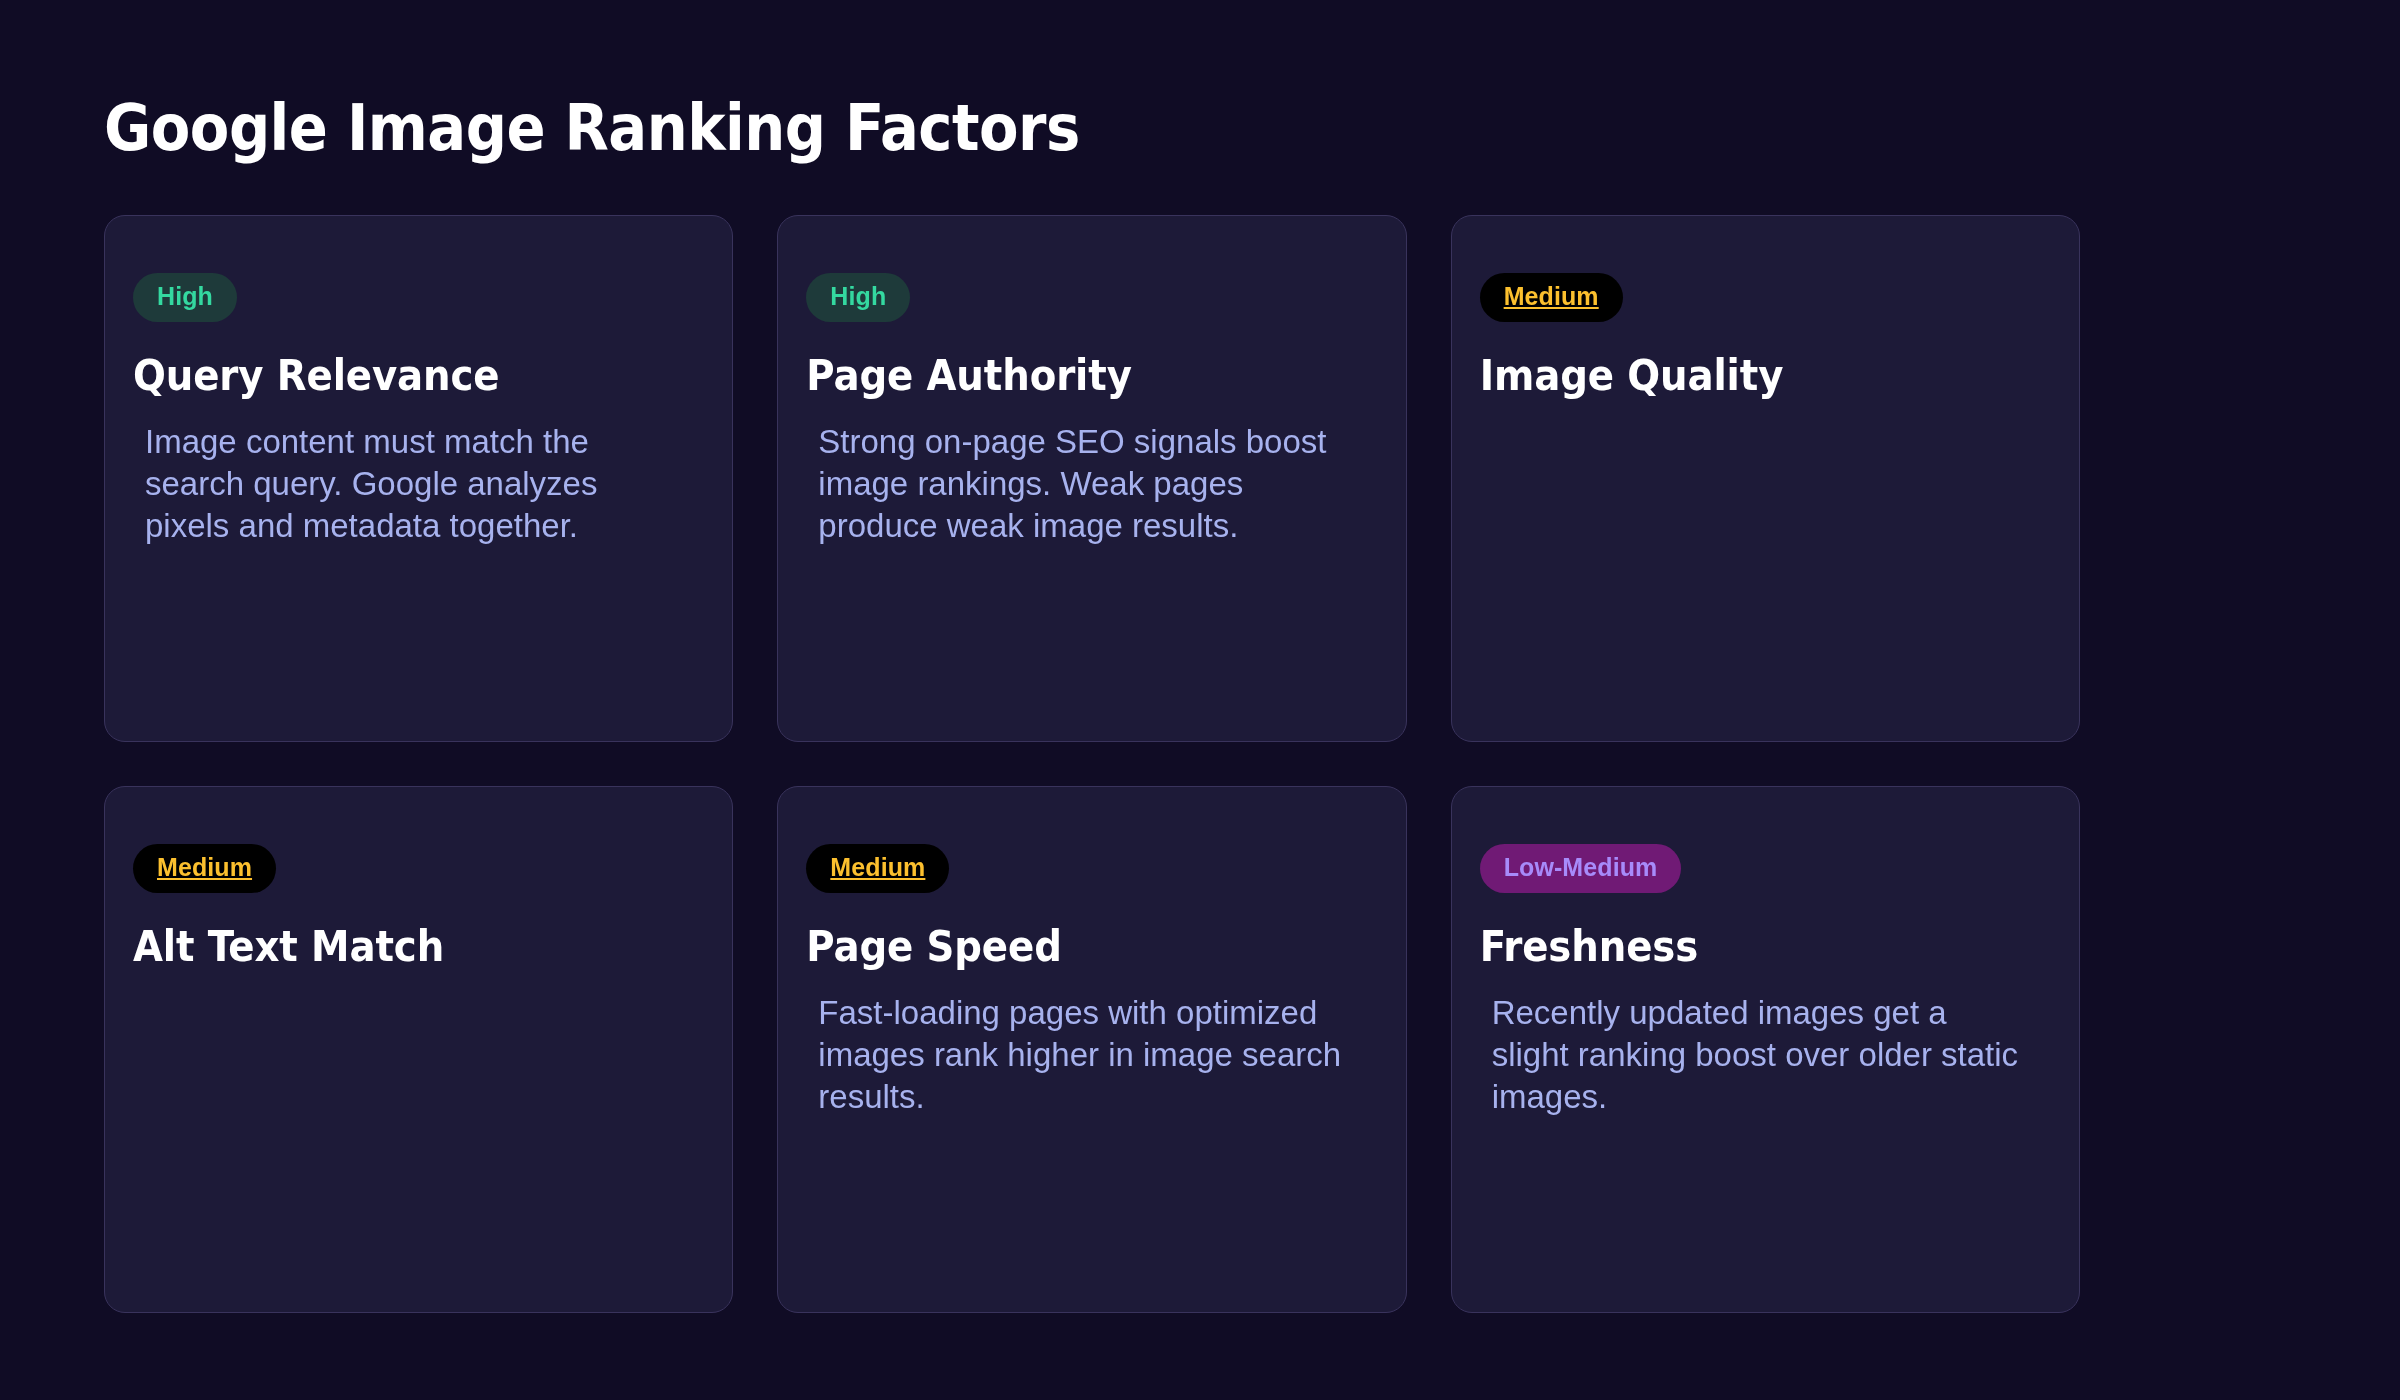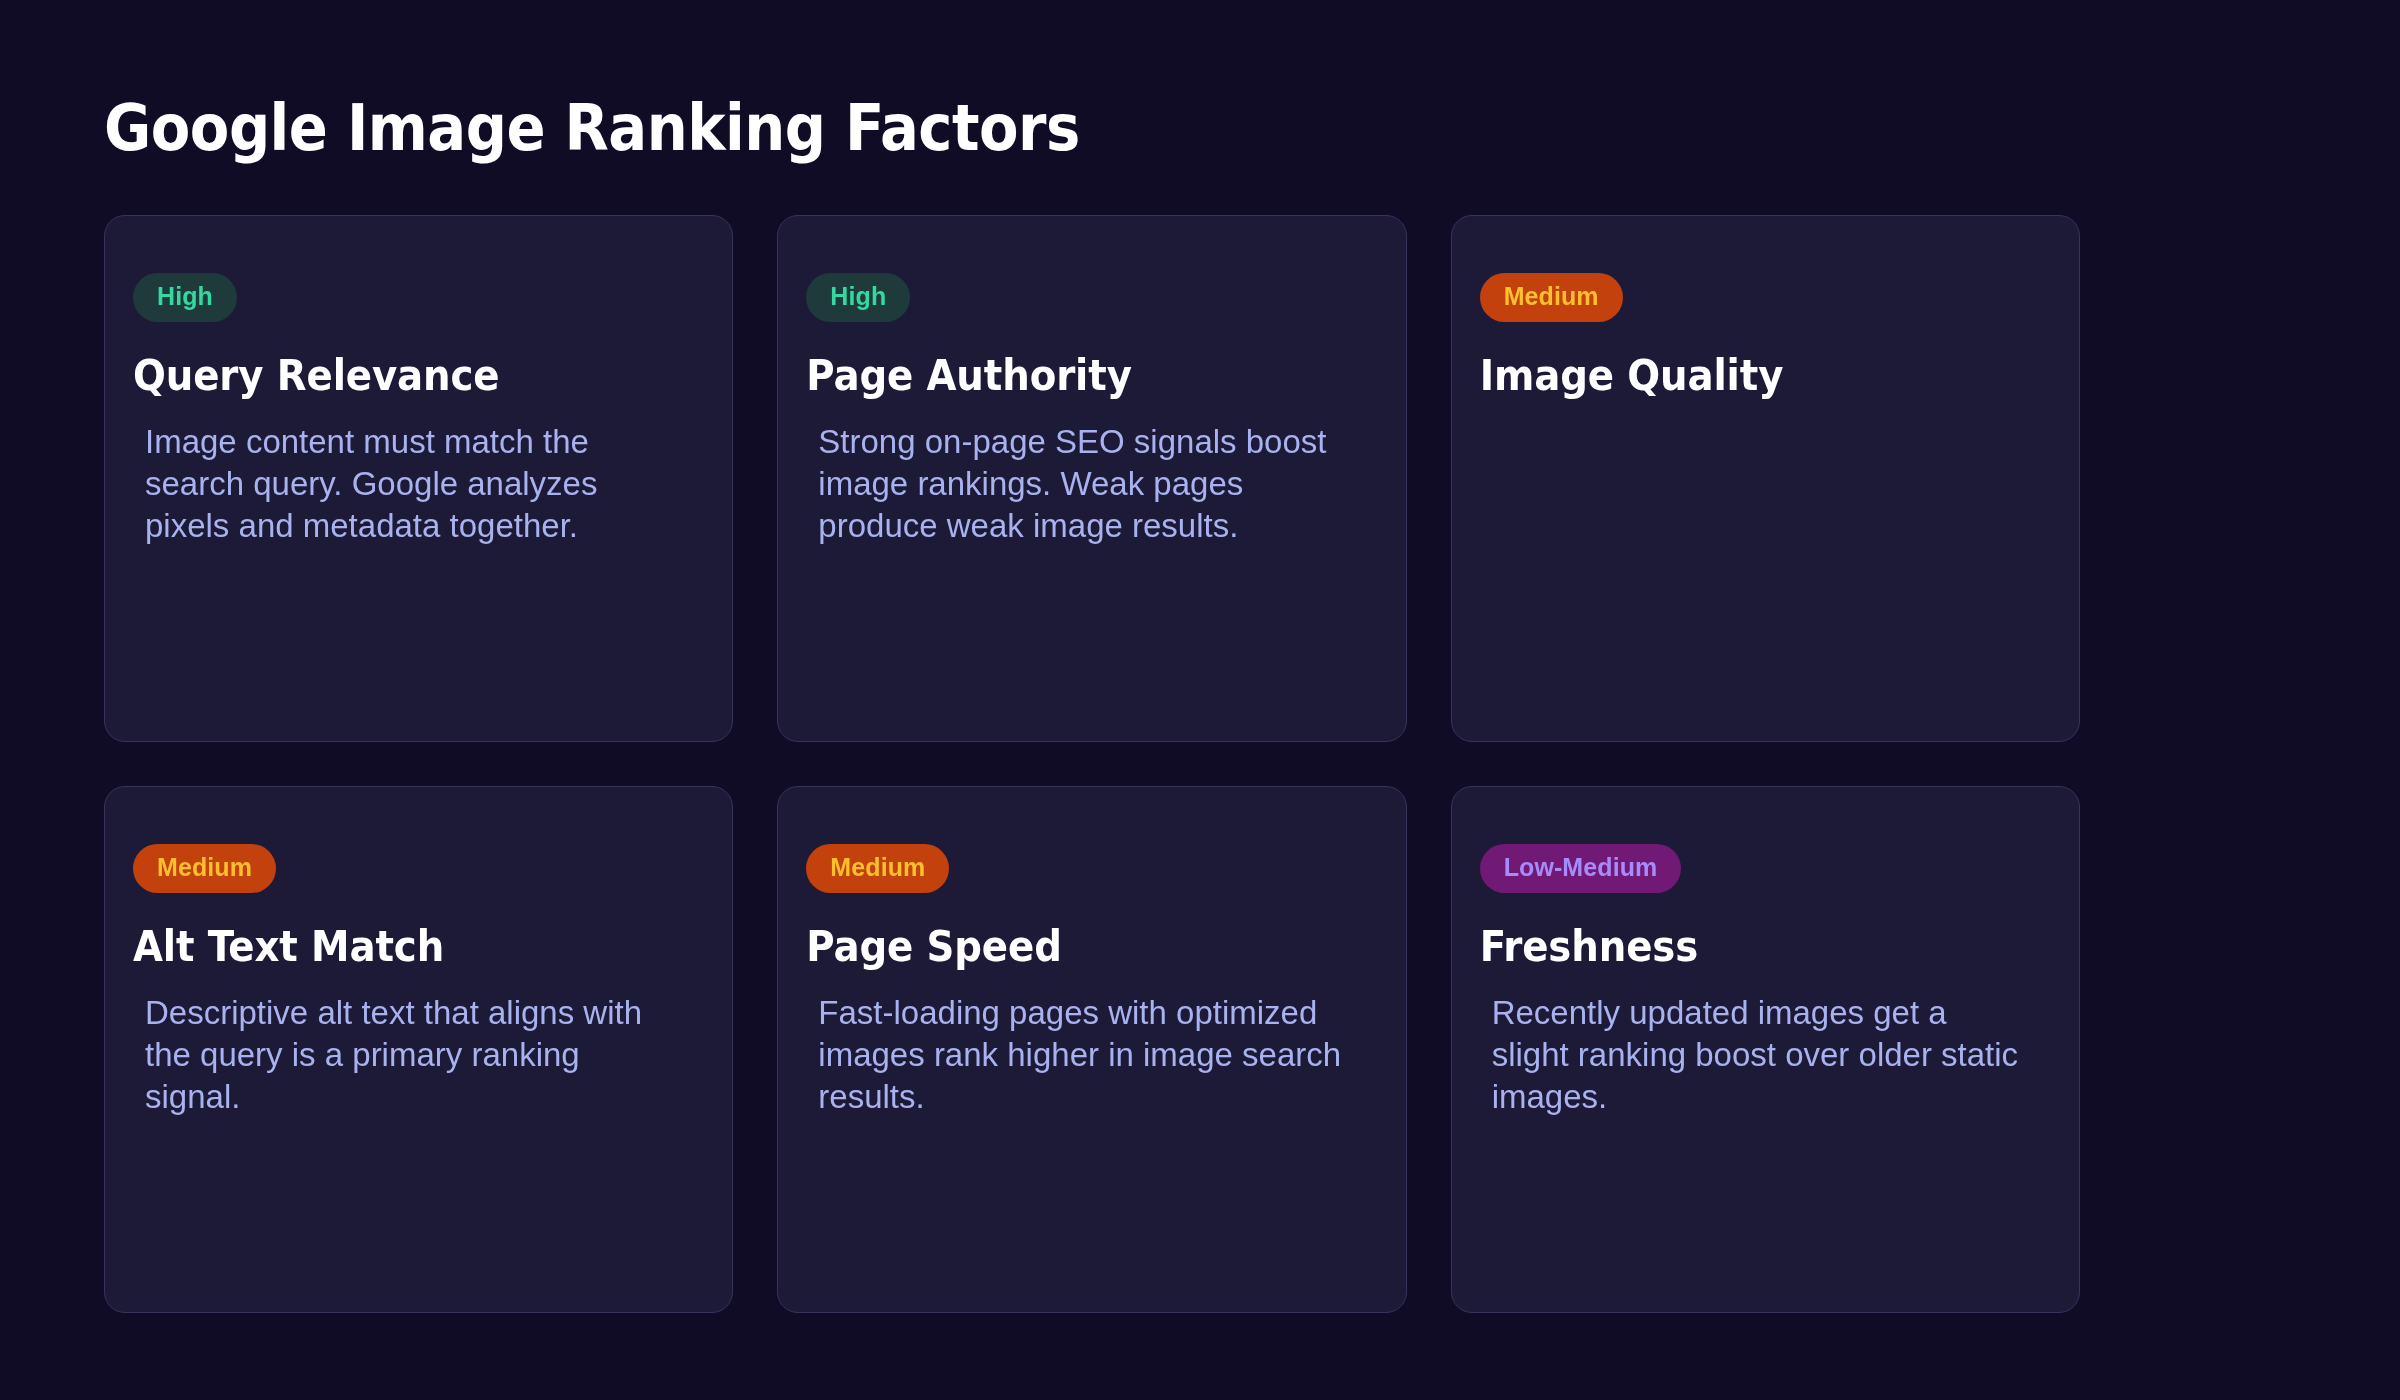--- a/index.html
+++ b/index.html
@@ -73,22 +73,23 @@
     letter-spacing: 0.1px;
     white-space: nowrap;
   }
 
   .impact-badge.impact-high {
     background: #1e3a3a;
     color: #34d9a0;
   }
 
   .impact-badge.impact-medium {
-    background: #c2410c;
+    background: #000000;
     color: #fcc02e;
+    text-decoration: underline;
   }
 
   .impact-badge.impact-low-medium {
     background: #701a75;
     color: #a78bfa;
   }
 
   
   .card-title {
     margin: 29px 0 0 0;
@@ -133,21 +134,20 @@
     </div>
 
     <div class="factor-card">
       <span class="impact-badge impact-medium">Medium</span>
       <h2 class="card-title">Image Quality</h2>
     </div>
 
     <div class="factor-card">
       <span class="impact-badge impact-medium">Medium</span>
       <h2 class="card-title">Alt Text Match</h2>
-      <p class="card-description">Descriptive alt text that aligns with the query is a primary ranking signal.</p>
     </div>
 
     <div class="factor-card">
       <span class="impact-badge impact-medium">Medium</span>
       <h2 class="card-title">Page Speed</h2>
       <p class="card-description">Fast-loading pages with optimized images rank higher in image search results.</p>
     </div>
 
     <div class="factor-card">
       <span class="impact-badge impact-low-medium">Low-Medium</span>

